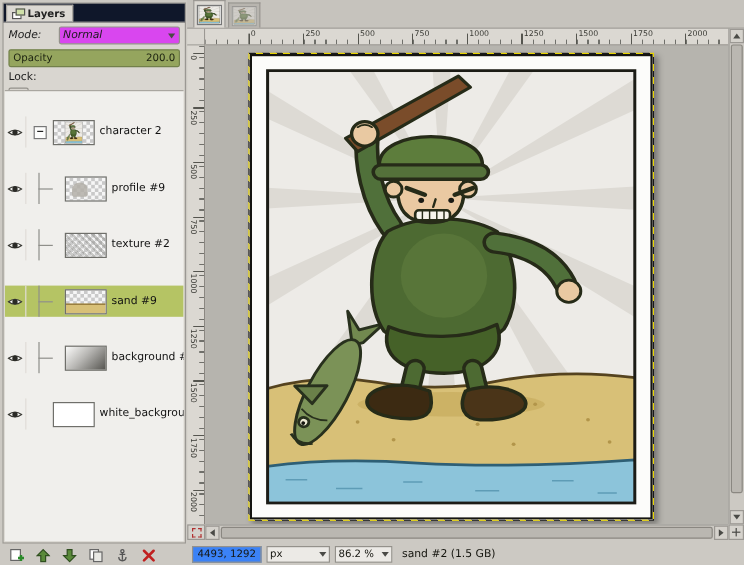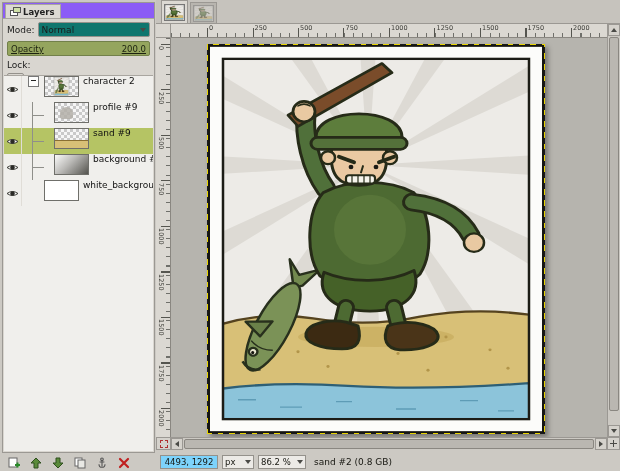--- a/index.html
+++ b/index.html
@@ -1,35 +1,35 @@
 <!DOCTYPE html>
 <html><head>
 <meta charset="utf-8">
 <style>
   html,body{margin:0;padding:0;}
   body{width:620px;height:471px;font-family:"DejaVu Sans",sans-serif;}
   #window{position:relative;width:620px;height:471px;background:#ccc9c3;overflow:hidden;}
 
   
   .layers-panel{position:absolute;left:2px;top:2px;width:153px;height:451px;background:#d9d6d0;border:1px solid #9b9893;box-sizing:border-box;}
-  .panel-tabstrip{height:15px;background:#8b5cf6;display:flex;align-items:flex-end;padding-left:2px;border-bottom:1px solid #a9a6a0;}
+  .panel-tabstrip{height:15px;background:#0f172a;display:flex;align-items:flex-end;padding-left:2px;border-bottom:1px solid #a9a6a0;}
   .panel-tab{display:flex;align-items:center;gap:3px;background:#dcd9d3;border:1px solid #a9a6a0;border-bottom:none;padding:0 6px 0 4px;font-size:8.5px;font-weight:bold;color:#222;height:14px;box-sizing:border-box;}
   .layers-glyph{position:relative;width:10px;height:9px;}
   .layers-glyph::before,.layers-glyph::after{content:"";position:absolute;width:6px;height:4px;border:1px solid #555;background:#fff;}
   .layers-glyph::before{left:0;top:3px;}
   .layers-glyph::after{left:3px;top:0;background:#cfe0a8;}
-  .mode-row{display:flex;align-items:center;gap:3px;padding:3px 4px 1px;font-size:9px;color:#1a1a1a;}
-  .select{flex:1;height:15px;background:#0f766e;border:1px solid #94918b;border-radius:2px;display:flex;align-items:center;padding:0 3px;font-size:9px;box-sizing:border-box;}
+  .mode-row{display:flex;align-items:center;gap:14px;padding:3px 4px 1px;font-size:9px;color:#1a1a1a;font-style:italic;}
+  .select{flex:1;height:15px;background:#d946ef;border:1px solid #94918b;border-radius:2px;display:flex;align-items:center;padding:0 3px;font-size:9px;box-sizing:border-box;}
   .arr{margin-left:auto;width:0;height:0;border:3px solid transparent;border-top:4px solid #4a4a46;margin-top:4px;}
-  .opacity-row{margin:3px 4px 2px;height:13px;border:1px solid #72804a;background:#95a55e;border-radius:2px;font-size:8.5px;color:#1c2210;display:flex;align-items:center;justify-content:space-between;padding:0 3px;text-decoration:underline;}
+  .opacity-row{margin:3px 4px 2px;height:13px;border:1px solid #72804a;background:#95a55e;border-radius:2px;font-size:8.5px;color:#1c2210;display:flex;align-items:center;justify-content:space-between;padding:0 3px;}
   .lock-row{display:flex;gap:3px;padding:2px 4px 3px;font-size:9px;color:#1a1a1a;flex-direction:column;}
   .lockbtn{width:17px;height:14px;border:1px solid #94918b;background:#d9d6d0;border-radius:2px;display:flex;align-items:center;justify-content:center;font-size:9px;color:#333;box-sizing:border-box;}
   .mini-checker{width:9px;height:9px;border:1px solid #777;background-color:#fff;background-image:repeating-conic-gradient(#9a9a9a 0% 25%,transparent 0% 50%);background-size:4px 4px;}
   .layer-list{position:absolute;left:1px;right:1px;top:72px;bottom:1px;background:#f0efec;border-top:1px solid #a9a6a0;overflow:hidden;}
-  .row{height:26px;display:flex;align-items:flex-start;font-size:9px;color:#111;}
+  .row{height:26px;display:flex;align-items:center;font-size:9px;color:#111;margin-top:21px;}
   .row.sel{background:#b5c464;}
   .eyecell{width:17px;height:100%;display:flex;align-items:center;justify-content:center;border-right:1px solid #e0ddd7;flex:none;}
   .expander,.spacer{width:22px;display:flex;align-items:center;justify-content:center;flex:none;}
   .expbox{width:9px;height:9px;border:1px solid #777;background:#fdfdfc;position:relative;}
   .expbox::after{content:"";position:absolute;left:2px;top:3px;width:5px;height:1px;background:#222;}
   .tree{width:32px;height:100%;position:relative;flex:none;}
   .tree::before{content:"";position:absolute;left:10px;top:0;bottom:0;width:1px;background:#8f8f8a;}
   .tree::after{content:"";position:absolute;left:10px;top:13px;width:12px;height:1px;background:#8f8f8a;}
   .tree.end::before{bottom:13px;}
   .thumb{width:35px;height:21px;border:1px solid #6f6f6a;box-sizing:border-box;margin-right:4px;flex:none;background:#fff;position:relative;overflow:hidden;}
@@ -78,23 +78,23 @@
   .hthumb{position:absolute;left:13px;top:1px;width:410px;height:10px;background:#bab7b1;border:1px solid #8a8781;border-radius:2px;box-sizing:border-box;}
   .qmask{position:absolute;left:156px;top:437px;width:15px;height:13px;background:#d5d2cc;border:1px solid #9b9893;box-sizing:border-box;display:flex;align-items:center;justify-content:center;}
   .qmask i{display:block;width:6px;height:6px;border:1px dashed #b03030;}
   .navbtn{position:absolute;left:607px;top:437px;width:13px;height:13px;background:#d5d2cc;border:1px solid #9b9893;box-sizing:border-box;display:flex;align-items:center;justify-content:center;}
   .navbtn i{position:relative;display:block;width:7px;height:7px;}
   .navbtn i::before{content:"";position:absolute;left:3px;top:0;width:1px;height:7px;background:#4a4a46;}
   .navbtn i::after{content:"";position:absolute;left:0;top:3px;width:7px;height:1px;background:#4a4a46;}
 
   
   .statusbar{position:absolute;left:157px;right:0;top:452px;height:19px;display:flex;align-items:center;gap:4px;padding-left:3px;font-size:9px;color:#15150f;}
-  .posbox{width:58px;height:14px;background:#7dd3fc;border:1px solid #94918b;display:flex;align-items:center;justify-content:center;font-size:8.5px;box-sizing:border-box;}
+  .posbox{width:58px;height:14px;background:#3b82f6;border:1px solid #94918b;display:flex;align-items:center;justify-content:center;font-size:8.5px;box-sizing:border-box;}
   .combo{height:14px;background:#eceae6;border:1px solid #94918b;display:flex;align-items:center;padding:0 2px;font-size:8.5px;box-sizing:border-box;}
-  .unitbox{width:32px;}
+  .unitbox{width:53px;}
   .zoombox{width:48px;}
   .statustext{margin-left:4px;font-size:9px;}
 </style>
 </head>
 <body>
 
 <svg width="0" height="0" style="position:absolute" aria-hidden="true">
   <defs>
     <clipPath id="clipArt">
         <rect x="15" y="15" width="306" height="390"></rect>
@@ -242,20 +242,31 @@
               <path d="M1 4.5 Q6.5 .5 12 4.5 Q6.5 8.5 1 4.5 Z" fill="#f8f8f6" stroke="#3a3a35"></path>
               <circle cx="6.5" cy="4.5" r="2.2" fill="#2a2a26"></circle>
             </svg>
           </span>
         <span class="tree"></span>
         <span class="thumb checker t-profile"></span>
         <span class="lname">profile #9</span>
       </div>
 
 
+      <div class="row">
+        <span class="eyecell">
+            <svg width="13" height="9" viewBox="0 0 13 9">
+              <path d="M1 4.5 Q6.5 .5 12 4.5 Q6.5 8.5 1 4.5 Z" fill="#f8f8f6" stroke="#3a3a35"></path>
+              <circle cx="6.5" cy="4.5" r="2.2" fill="#2a2a26"></circle>
+            </svg>
+          </span>
+        <span class="tree"></span>
+        <span class="thumb checker t-texture"></span>
+        <span class="lname">texture #2</span>
+      </div>
 
       <div class="row sel">
         <span class="eyecell">
             <svg width="13" height="9" viewBox="0 0 13 9">
               <path d="M1 4.5 Q6.5 .5 12 4.5 Q6.5 8.5 1 4.5 Z" fill="#f8f8f6" stroke="#3a3a35"></path>
               <circle cx="6.5" cy="4.5" r="2.2" fill="#2a2a26"></circle>
             </svg>
           </span>
         <span class="tree"></span>
         <span class="thumb checker t-sand"></span>
@@ -412,16 +423,16 @@
   <div class="statusbar">
     <div class="posbox">4493, 1292</div>
     <div class="combo unitbox">
       <span>px</span>
       <span class="arr"></span>
     </div>
     <div class="combo zoombox">
       <span>86.2 %</span>
       <span class="arr"></span>
     </div>
-    <span class="statustext">sand #2 (0.8 GB)</span>
+    <span class="statustext">sand #2 (1.5 GB)</span>
   </div>
 
 </div>
 
 </body></html>

